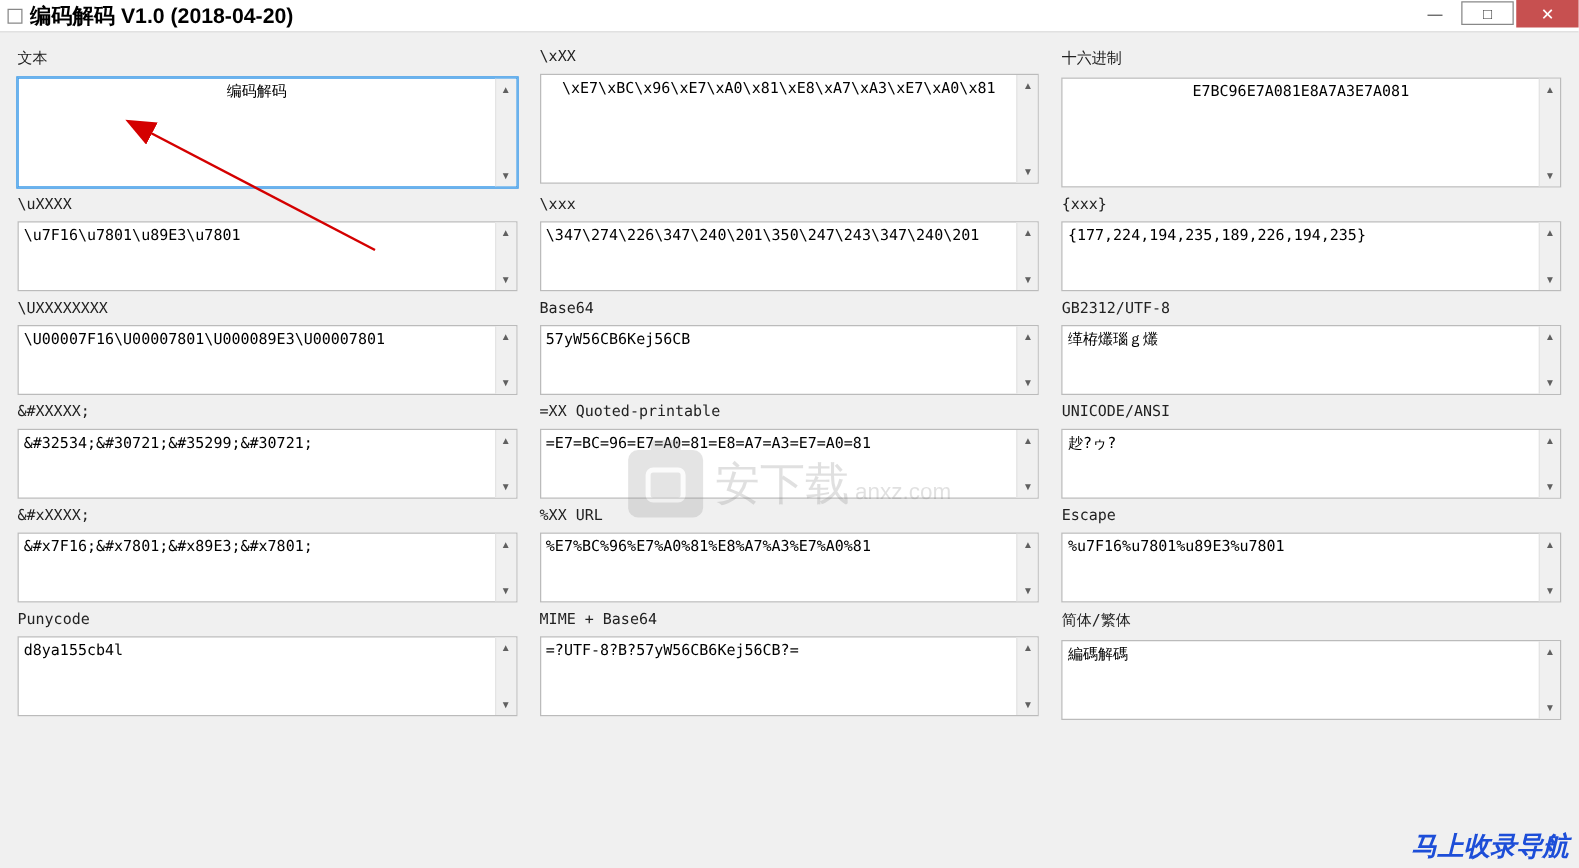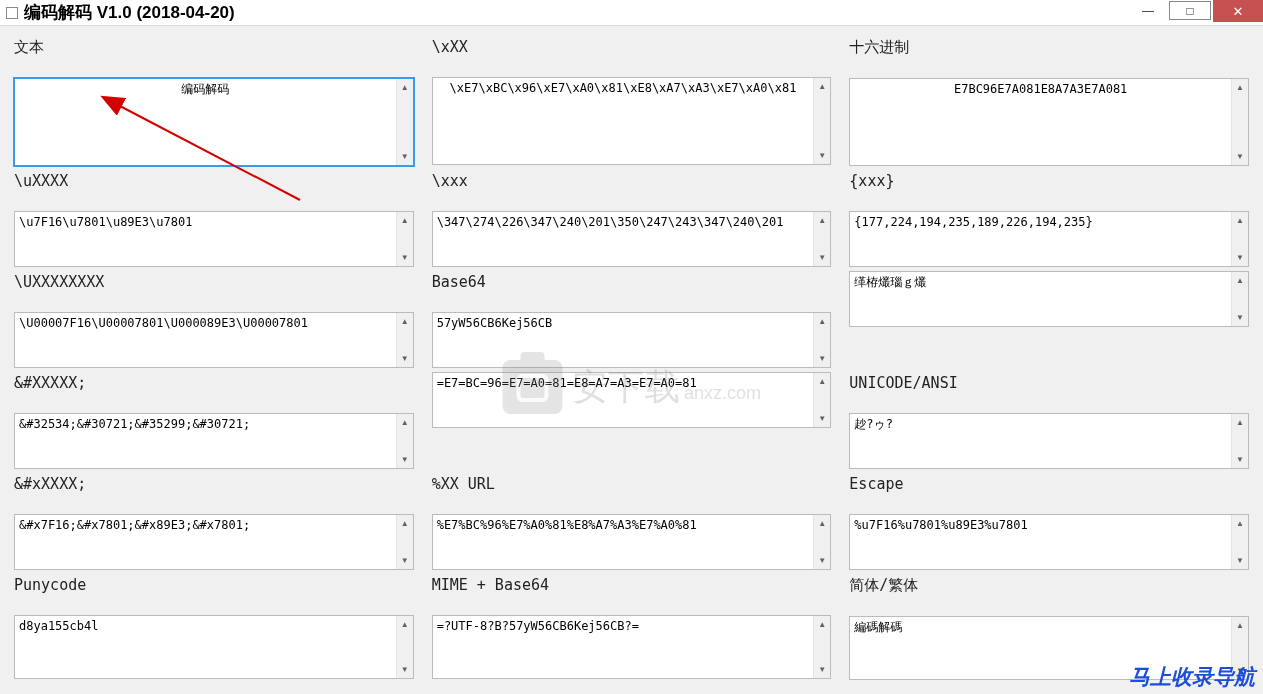--- a/index.html
+++ b/index.html
@@ -67,24 +67,24 @@
     display: grid;
     grid-template-columns: 1fr 1fr 1fr;
     column-gap: 18px;
     row-gap: 4px;
   }
   .panel {
     display: flex;
     flex-direction: column;
   }
   .panel-label {
-    font-size: 15px;
+    font-size: 12px;
     font-family: "Consolas", "SimSun", monospace;
     color: #222;
-    padding: 2px 0 21px 0;
+    padding: 2px 0 7px 0;
   }
   .textarea-wrap {
     position: relative;
     height: 56px;
     background: #fff;
     border: 1px solid #bbb;
     display: flex;
   }
   .textarea-wrap.first { height: 88px; text-align: center; }
   .textarea-wrap.last-row { height: 64px; }
@@ -278,40 +278,42 @@
     <div class="panel-label">Base64</div>
     <div class="textarea-wrap">
       <div class="textarea-content">57yW56CB6Kej56CB</div>
       <div class="scrollbar">
           <div class="sb-arrow">▲</div>
           <div class="sb-arrow">▼</div>
         </div>
     </div>
   </div>
   <div class="panel">
+    <div class="panel-label">GB2312/UTF-8</div>
     <div class="textarea-wrap">
       <div class="textarea-content">缂栫爜瑙ｇ爜</div>
       <div class="scrollbar">
           <div class="sb-arrow">▲</div>
           <div class="sb-arrow">▼</div>
         </div>
     </div>
   </div>
 
   <div class="panel">
     <div class="panel-label">&amp;#XXXXX;</div>
     <div class="textarea-wrap">
       <div class="textarea-content">&amp;#32534;&amp;#30721;&amp;#35299;&amp;#30721;</div>
       <div class="scrollbar">
           <div class="sb-arrow">▲</div>
           <div class="sb-arrow">▼</div>
         </div>
     </div>
   </div>
   <div class="panel">
+    <div class="panel-label">=XX   Quoted-printable</div>
     <div class="textarea-wrap">
       <div class="textarea-content">=E7=BC=96=E7=A0=81=E8=A7=A3=E7=A0=81</div>
       <div class="scrollbar">
           <div class="sb-arrow">▲</div>
           <div class="sb-arrow">▼</div>
         </div>
     </div>
   </div>
   <div class="panel">
     <div class="panel-label">UNICODE/ANSI</div>

